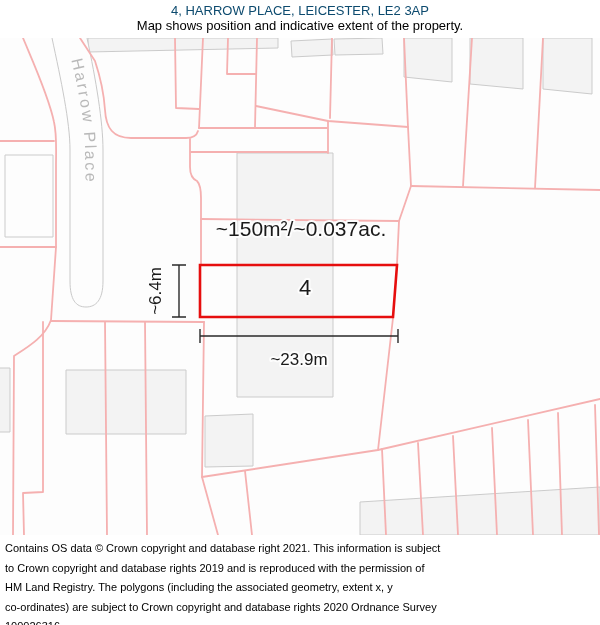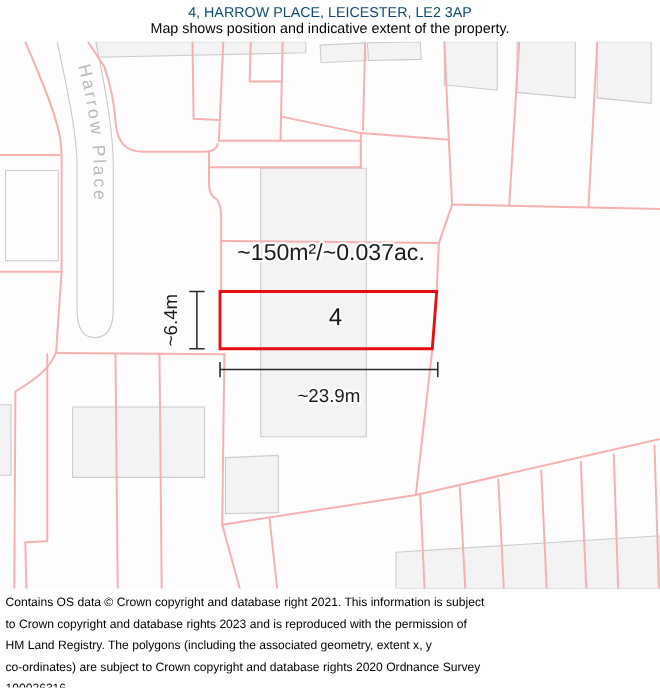--- a/index.html
+++ b/index.html
@@ -94,17 +94,17 @@
     <path d="M 179,265 L 179,317 M 172,265 L 186,265 M 172,317 L 186,317"></path>
     <path d="M 200,336 L 398,336 M 200,329 L 200,343 M 398,329 L 398,343"></path>
   </g>
   <text class="halo" transform="translate(161,291) rotate(-90)" text-anchor="middle" font-size="17" fill="#1a1a1a">~6.4m</text>
   <text class="halo" x="299" y="365" text-anchor="middle" font-size="17" fill="#1a1a1a">~23.9m</text>
 </svg>
 </div>
 
 <div class="footer">
   <div>Contains OS data © Crown copyright and database right 2021. This information is subject</div>
-  <div>to Crown copyright and database rights 2023 and is reproduced with the permission of</div>
+  <div>to Crown copyright and database rights 2019 and is reproduced with the permission of</div>
   <div>HM Land Registry. The polygons (including the associated geometry, extent x, y</div>
   <div>co-ordinates) are subject to Crown copyright and database rights 2020 Ordnance Survey</div>
   <div>100026316.</div>
 </div>
 
 </body></html>

